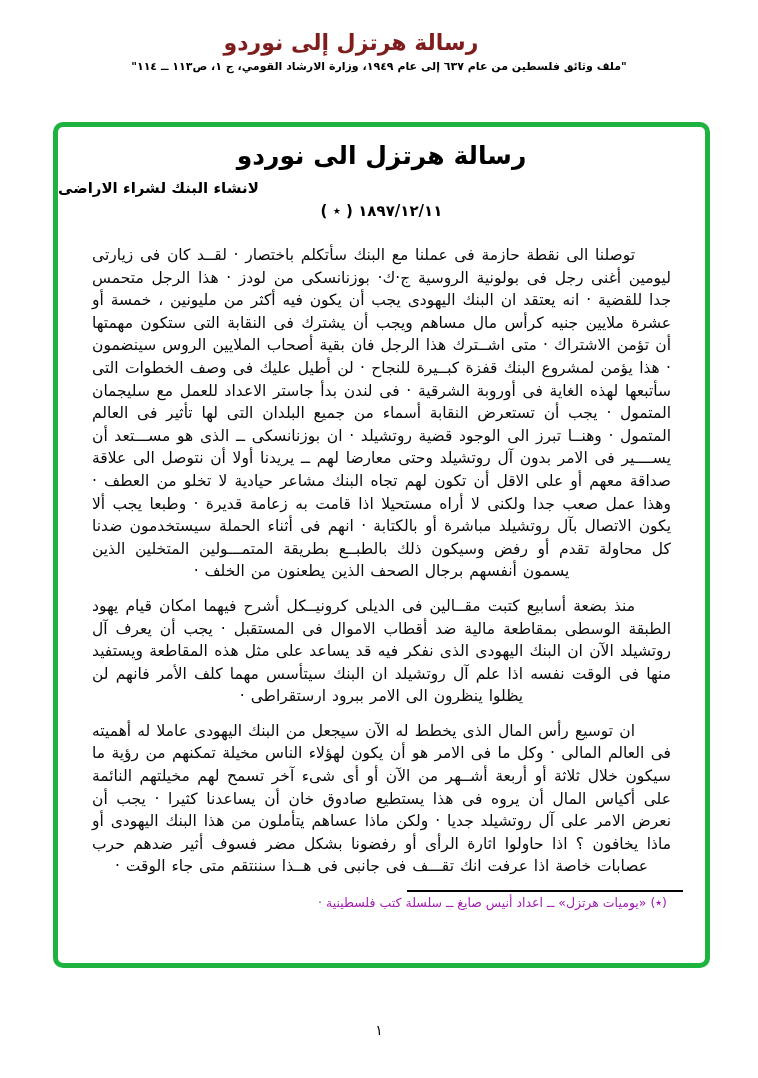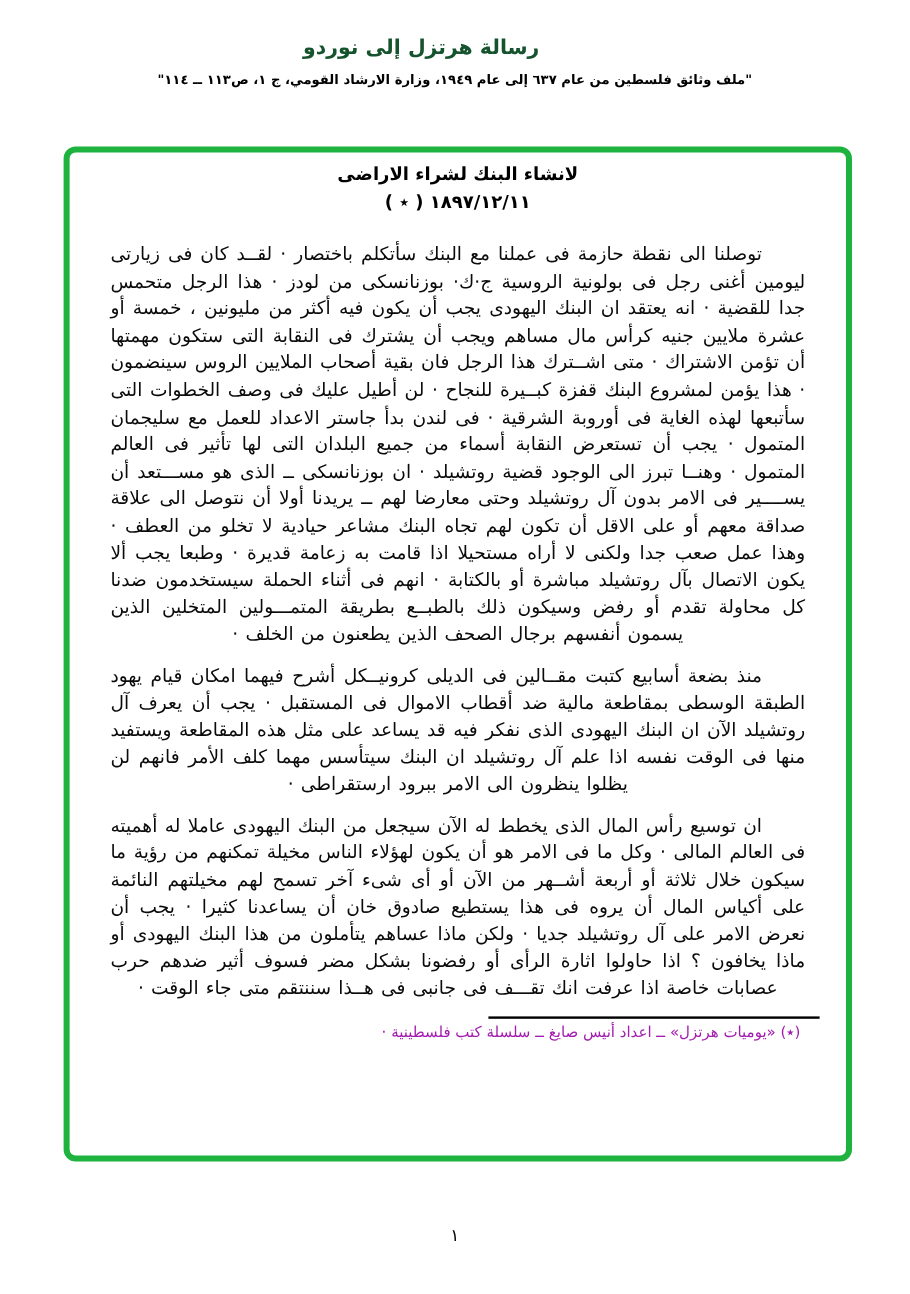--- a/index.html
+++ b/index.html
@@ -7,21 +7,21 @@
     width: 758px; height: 1078px;
     background: #ffffff;
     font-family: "DejaVu Sans", sans-serif;
     color: #111111;
     position: relative;
     overflow: hidden;
   }
   .hdr-title {
     position: absolute; top: 30px; left: 0; width: 702px;
     text-align: center; direction: rtl;
-    font-size: 17px; font-weight: 700; color: #14532d;
+    font-size: 22px; font-weight: 700; color: #7f1d1d;
   }
   .hdr-src {
     position: absolute; top: 60px; left: 0; width: 758px;
     text-align: center; direction: rtl;
     font-size: 11px; font-weight: 700; color: #000;
     letter-spacing: 0.2px;
   }
   .green-box {
     position: absolute; left: 53px; top: 122px;
     width: 647px; height: 836px;
@@ -29,21 +29,21 @@
     border-radius: 10px;
     background: #ffffff;
   }
   .doc-title {
     margin-top: 14px;
     text-align: center; direction: rtl;
     font-size: 25px; font-weight: 700; color: #000;
   }
   .doc-sub {
     margin-top: 9px;
-    text-align: center; direction: rtl;
+    text-align: left; direction: rtl;
     font-size: 15px; font-weight: 700; color: #000;
   }
   .doc-date {
     margin-top: 5px;
     text-align: center; direction: rtl;
     font-size: 15px; font-weight: 700; color: #000;
   }
   .doc-body {
     margin-top: 24px;
     padding: 0 22px;
@@ -83,20 +83,21 @@
 <body>
 
 <div>
 
   <div class="hdr-title">رسالة هرتزل إلى نوردو</div>
 
   <div class="hdr-src">"ملف وثائق فلسطين من عام ٦٣٧ إلى عام ١٩٤٩، وزارة الارشاد القومي، ج ١، ص١١٣ ــ ١١٤"</div>
 
   <div class="green-box">
 
+    <div class="doc-title">رسالة هرتزل الى نوردو</div>
 
     <div class="doc-sub">لانشاء البنك لشراء الاراضى</div>
 
     <div class="doc-date">١٨٩٧/١٢/١١ ( ٭ )</div>
 
     <div class="doc-body">
       <p>توصلنا الى نقطة حازمة فى عملنا مع البنك سأتكلم باختصار · لقــد كان فى زيارتى ليومين أغنى رجل فى بولونية الروسية ج·ك· بوزنانسكى من لودز · هذا الرجل متحمس جدا للقضية · انه يعتقد ان البنك اليهودى يجب أن يكون فيه أكثر من مليونين ، خمسة أو عشرة ملايين جنيه كرأس مال مساهم ويجب أن يشترك فى النقابة التى ستكون مهمتها أن تؤمن الاشتراك · متى اشــترك هذا الرجل فان بقية أصحاب الملايين الروس سينضمون · هذا يؤمن لمشروع البنك قفزة كبــيرة للنجاح · لن أطيل عليك فى وصف الخطوات التى سأتبعها لهذه الغاية فى أوروبة الشرقية · فى لندن بدأ جاستر الاعداد للعمل مع سليجمان المتمول · يجب أن تستعرض النقابة أسماء من جميع البلدان التى لها تأثير فى العالم المتمول · وهنــا تبرز الى الوجود قضية روتشيلد · ان بوزنانسكى ــ الذى هو مســـتعد أن يســــير فى الامر بدون آل روتشيلد وحتى معارضا لهم ــ يريدنا أولا أن نتوصل الى علاقة صداقة معهم أو على الاقل أن تكون لهم تجاه البنك مشاعر حيادية لا تخلو من العطف · وهذا عمل صعب جدا ولكنى لا أراه مستحيلا اذا قامت به زعامة قديرة · وطبعا يجب ألا يكون الاتصال بآل روتشيلد مباشرة أو بالكتابة · انهم فى أثناء الحملة سيستخدمون ضدنا كل محاولة تقدم أو رفض وسيكون ذلك بالطبــع بطريقة المتمـــولين المتخلين الذين يسمون أنفسهم برجال الصحف الذين يطعنون من الخلف ·</p>
       <p>منذ بضعة أسابيع كتبت مقــالين فى الديلى كرونيــكل أشرح فيهما امكان قيام يهود الطبقة الوسطى بمقاطعة مالية ضد أقطاب الاموال فى المستقبل · يجب أن يعرف آل روتشيلد الآن ان البنك اليهودى الذى نفكر فيه قد يساعد على مثل هذه المقاطعة ويستفيد منها فى الوقت نفسه اذا علم آل روتشيلد ان البنك سيتأسس مهما كلف الأمر فانهم لن يظلوا ينظرون الى الامر ببرود ارستقراطى ·</p>
       <p>ان توسيع رأس المال الذى يخطط له الآن سيجعل من البنك اليهودى عاملا له أهميته فى العالم المالى · وكل ما فى الامر هو أن يكون لهؤلاء الناس مخيلة تمكنهم من رؤية ما سيكون خلال ثلاثة أو أربعة أشــهر من الآن أو أى شىء آخر تسمح لهم مخيلتهم النائمة على أكياس المال أن يروه فى هذا يستطيع صادوق خان أن يساعدنا كثيرا · يجب أن نعرض الامر على آل روتشيلد جديا · ولكن ماذا عساهم يتأملون من هذا البنك اليهودى أو ماذا يخافون ؟ اذا حاولوا اثارة الرأى أو رفضونا بشكل مضر فسوف أثير ضدهم حرب عصابات خاصة اذا عرفت انك تقـــف فى جانبى فى هــذا سننتقم متى جاء الوقت ·</p>
     </div>

